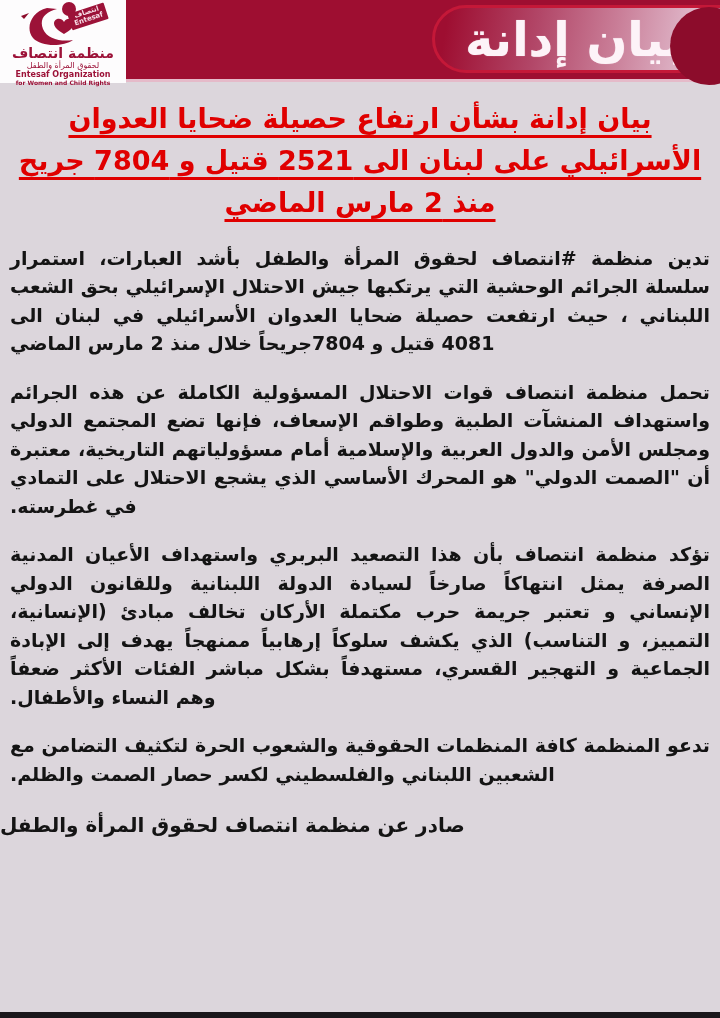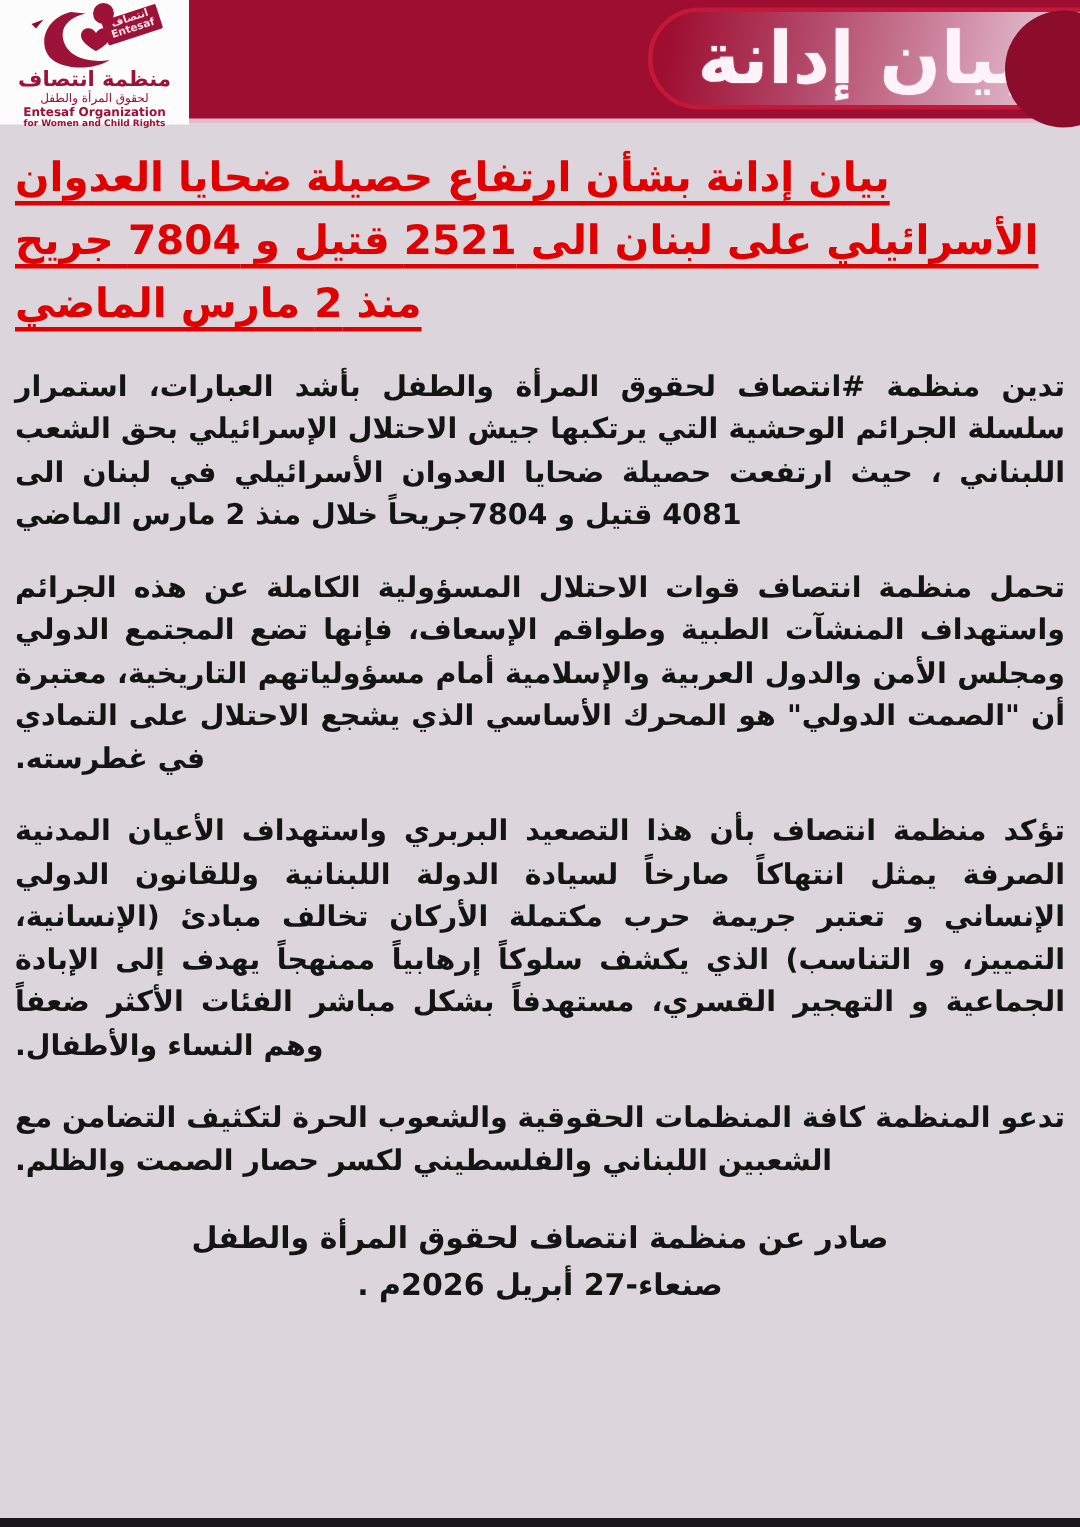--- a/index.html
+++ b/index.html
@@ -35,31 +35,31 @@
   .pill-title{
     color:#fdf3f8;font-size:48px;font-weight:bold;line-height:1;direction:rtl;
     text-shadow:0 0 1px rgba(255,240,248,.6);
   }
   .corner-circle{
     position:absolute;right:-28px;top:7px;width:78px;height:78px;border-radius:50%;
     background:#8c0c2b;z-index:3;
   }
   
   .title{
-    direction:rtl;text-align:left;color:#e00000;font-weight:bold;
+    direction:rtl;text-align:center;color:#e00000;font-weight:bold;
     font-size:27px;line-height:1.55;margin:12px 10px 0;
     text-decoration:underline;text-decoration-thickness:3px;text-underline-offset:7px;
   }
   .content{direction:rtl;padding:0 10px;}
   .para{
     font-size:19px;font-weight:bold;color:#141414;line-height:1.5;
     text-align:justify;text-align-last:left;margin:20px 0 0;
   }
   .footer{
-    direction:rtl;text-align:center;font-weight:bold;color:#141414;
+    direction:rtl;text-align:left;font-weight:bold;color:#141414;
     font-size:20px;line-height:1.55;margin-top:22px;
   }
   .bottom-bar{position:absolute;left:0;right:0;bottom:0;height:6px;background:#1a171b;}
 </style>
 </head>
 <body>
 
 <div class="page">
 
   <div class="header">
@@ -94,17 +94,16 @@
 
   <div class="content">
     <p class="para">تدين منظمة #انتصاف لحقوق المرأة والطفل بأشد العبارات، استمرار سلسلة الجرائم الوحشية التي يرتكبها جيش الاحتلال الإسرائيلي بحق الشعب اللبناني ، حيث ارتفعت حصيلة ضحايا العدوان الأسرائيلي في لبنان الى 4081 قتيل و 7804جريحاً خلال منذ 2 مارس الماضي</p>
     <p class="para">تحمل منظمة انتصاف قوات الاحتلال المسؤولية الكاملة عن هذه الجرائم واستهداف المنشآت الطبية وطواقم الإسعاف، فإنها تضع المجتمع الدولي ومجلس الأمن والدول العربية والإسلامية أمام مسؤولياتهم التاريخية، معتبرة أن "الصمت الدولي" هو المحرك الأساسي الذي يشجع الاحتلال على التمادي في غطرسته.</p>
     <p class="para">تؤكد منظمة انتصاف بأن هذا التصعيد البربري واستهداف الأعيان المدنية الصرفة يمثل انتهاكاً صارخاً لسيادة الدولة اللبنانية وللقانون الدولي الإنساني و تعتبر جريمة حرب مكتملة الأركان تخالف مبادئ (الإنسانية، التمييز، و التناسب) الذي يكشف سلوكاً إرهابياً ممنهجاً يهدف إلى الإبادة الجماعية و التهجير القسري، مستهدفاً بشكل مباشر الفئات الأكثر ضعفاً وهم النساء والأطفال.</p>
     <p class="para">تدعو المنظمة كافة المنظمات الحقوقية والشعوب الحرة لتكثيف التضامن مع الشعبين اللبناني والفلسطيني لكسر حصار الصمت والظلم.</p>
   </div>
 
   <div class="footer">
     <div>صادر عن منظمة انتصاف لحقوق المرأة والطفل</div>
-    <div>صنعاء-27 أبريل 2026م .</div>
   </div>
 
   <div class="bottom-bar"></div>
 </div>
 
 </body></html>

